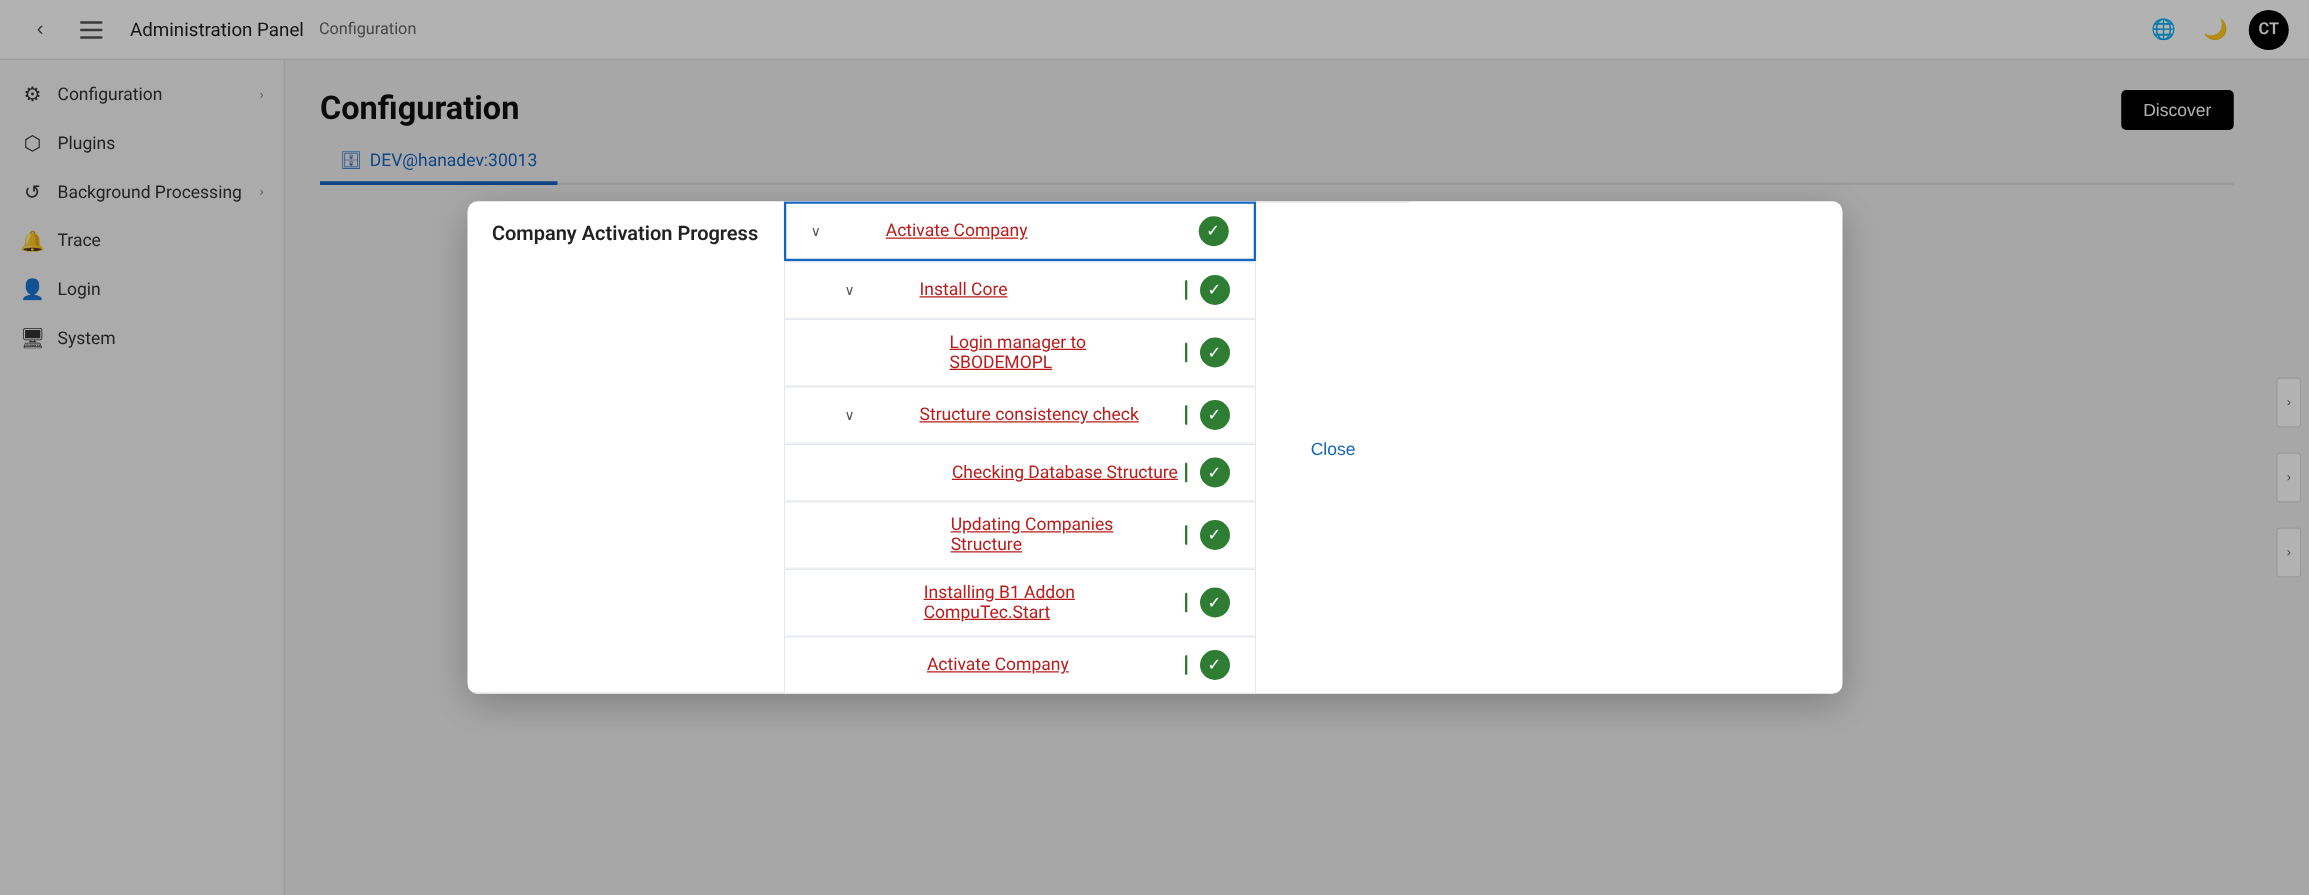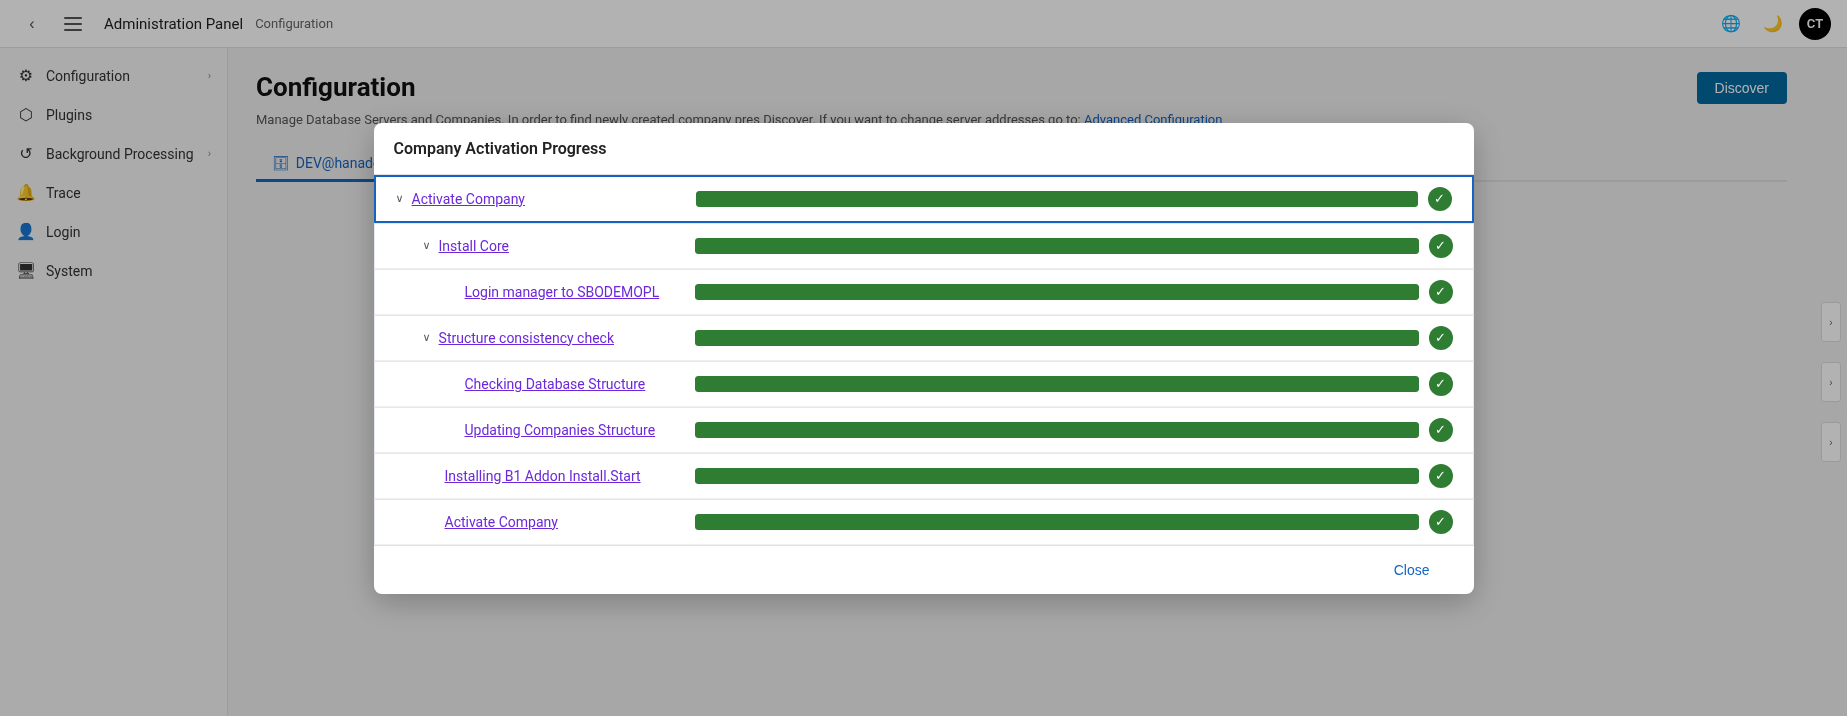--- a/index.html
+++ b/index.html
@@ -71,51 +71,51 @@
     .overlay {
       position: fixed; top: 0; left: 0; right: 0; bottom: 0;
       background: rgba(0,0,0,0.3); z-index: 100;
       display: flex; align-items: center; justify-content: center;
     }
 
     
     .modal {
       background: #fff; border-radius: 8px; width: 1100px; max-width: 95vw;
       box-shadow: 0 8px 32px rgba(0,0,0,0.25); overflow: hidden;
-      display: flex; flex-direction: column;
+      display: flex; flex-direction: row;
     }
     .modal-header {
       padding: 16px 20px; border-bottom: 1px solid #e0e0e0;
       font-size: 16px; font-weight: 600; color: #222;
     }
     .modal-body { padding: 0; overflow-y: auto; max-height: 420px; }
     .modal-footer {
       padding: 12px 36px; border-top: 1px solid #e0e0e0;
       display: flex; justify-content: flex-end;
     }
     .close-btn {
       background: transparent; border: none; color: #1565c0; font-size: 14px;
       cursor: pointer; font-weight: 500; padding: 4px 8px;
     }
     .progress-row { display: flex; align-items: center; padding: 10px 20px; border: 1px solid #e3e8f0; }
     .progress-row.highlighted { border: 2px solid #1565c0; background: #fff; }
     .progress-row.normal { border-bottom: 1px solid #f0f0f0; }
     .progress-label-cell { display: flex; align-items: center; gap: 8px; width: 300px; flex-shrink: 0; }
     .progress-chevron { font-size: 11px; color: #555; cursor: pointer; }
-    .progress-label { font-size: 14px; color: #6d28d9; text-decoration: underline; cursor: pointer; }
+    .progress-label { font-size: 14px; color: #b91c1c; text-decoration: underline; cursor: pointer; margin-left: 44px; }
     .progress-bar-cell { flex: 1; display: flex; align-items: center; gap: 10px; }
     .progress-bar-bg { flex: 1; height: 16px; background: #e0e0e0; border-radius: 3px; overflow: hidden; }
     .progress-bar-fill { height: 100%; background: #2e7d32; border-radius: 3px; width: 100%; }
     .progress-check {
       width: 24px; height: 24px; border-radius: 50%; background: #2e7d32;
       display: flex; align-items: center; justify-content: center; color: #fff; font-size: 13px; flex-shrink: 0;
     }
 
     .discover-btn {
-      background: #0369a1; color: #fff; border: none; border-radius: 4px;
+      background: #000000; color: #fff; border: none; border-radius: 4px;
       padding: 8px 18px; font-size: 14px; cursor: pointer; font-weight: 500;
     }
   </style>
 </head>
 <body>
 
 <div class="topbar">
   <div class="topbar-left">
     <button class="topbar-icon-btn">‹</button>
     <button class="hamburger-btn">
@@ -161,24 +161,20 @@
     <div class="sidebar-item">
       <span class="item-icon">🖥</span>
       <span class="item-label">System</span>
     </div>
   </nav>
 
   <div class="content-area">
     <div style="display:flex; align-items:flex-start; justify-content:space-between;">
       <div>
         <h1 class="page-title">Configuration</h1>
-        <p class="page-desc">
-          <span>Manage Database Servers and Companies. In order to find newly created company pres Discover. If you want to change server addresses go to: </span>
-          <a href="#">Advanced Configuration</a>
-        </p>
       </div>
       <button class="discover-btn">Discover</button>
     </div>
     <div class="tab-bar">
       <div class="tab-item">
         <span class="tab-icon">🗄</span>
         <span>DEV@hanadev:30013</span>
       </div>
     </div>
   </div>
@@ -271,21 +267,21 @@
             <div class="progress-bar-bg">
               <div class="progress-bar-fill"></div>
             </div>
             <div class="progress-check">✓</div>
           </div>
         </div>
         <div class="progress-row normal">
           <div class="progress-label-cell">
             <span style="display: inline-block; width: 20px;"></span>
             <span style="display: inline-block; width: 14px;"></span>
-            <span class="progress-label">Installing B1 Addon Install.Start</span>
+            <span class="progress-label">Installing B1 Addon CompuTec.Start</span>
           </div>
           <div class="progress-bar-cell">
             <div class="progress-bar-bg">
               <div class="progress-bar-fill"></div>
             </div>
             <div class="progress-check">✓</div>
           </div>
         </div>
         <div class="progress-row normal">
           <div class="progress-label-cell">

